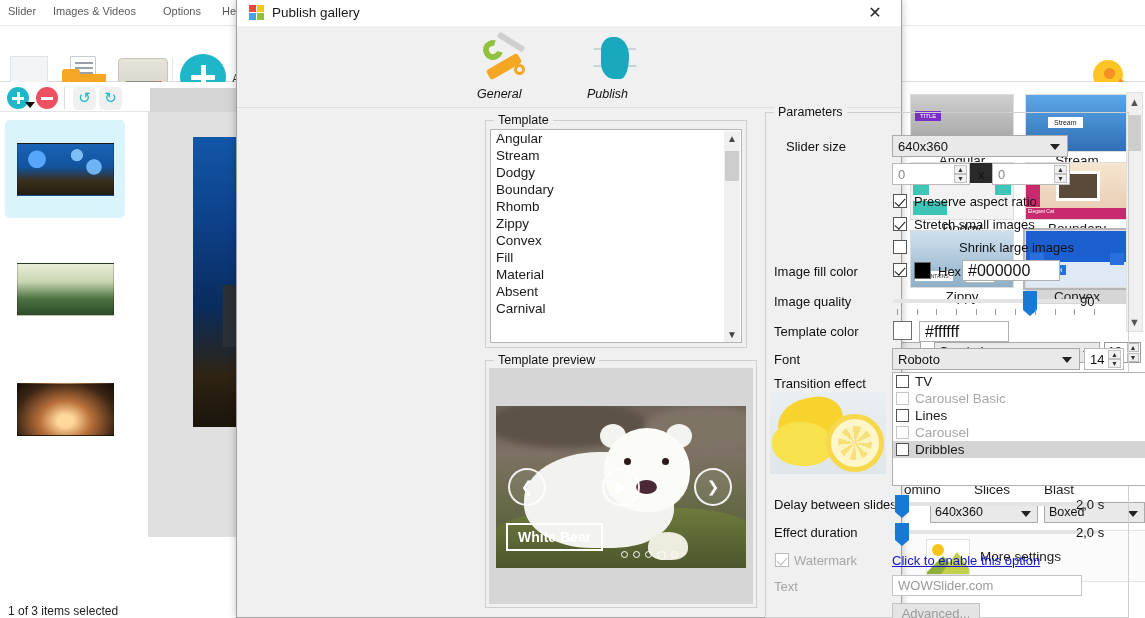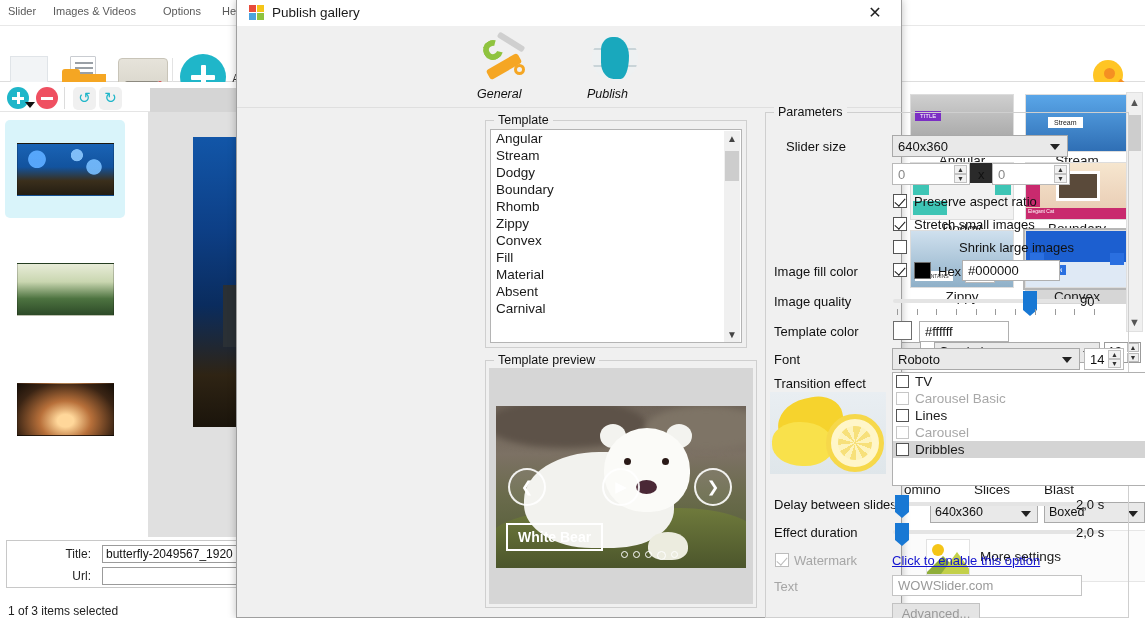--- a/index.html
+++ b/index.html
@@ -265,21 +265,21 @@
 
   .cb { position:absolute; width:14px; height:14px; border:1px solid #545454; background:#fff; }
   .cb.checked:after { content:""; position:absolute; left:3px; top:1px; width:5px; height:9px;
              border:solid #1a1a1a; border-width:0 1.6px 1.6px 0; transform: rotate(42deg); }
   .cb.dis { border-color:#bcbcbc; }
   .cb.dis.checked:after { border-color:#bcbcbc; }
   .cb-lbl { position:absolute; font-size:13px; color:#111; }
   .cb-lbl.dis { color:#a6a6a6; }
 
   .swatch { position:absolute; width:17px; height:17px; border:1px solid #6d6d6d; }
-  .hexfield { position:absolute; background:#fff; border:1px solid #b0b0b0; height:21px; font-size:13px;
+  .hexfield { position:absolute; background:#fff; border:1px solid #b0b0b0; height:21px; font-size:16px;
               padding:2px 5px; color:#111; }
 
   .track { position:absolute; height:4px; background:#e4e4e4; border-radius:2px; }
   .knob  { position:absolute; width:14px; height:19px; background:#1878d4; }
   .knob:after { content:""; position:absolute; left:0; bottom:-6px; width:0; height:0;
               border-left:7px solid transparent; border-right:7px solid transparent; border-top:6px solid #1878d4;}
   .ticks { position:absolute; display:flex; justify-content:space-between; }
   .ticks i { width:1px; height:6px; background:#9a9a9a; display:block; }
 
   .eff-list { position:absolute; background:#fff; border:1px solid #b0b0b0; overflow:hidden; }
@@ -377,26 +377,20 @@
     </div>
 
     <div class="center-stage">
       <div class="preview-img">
         <div class="prev-arrow">←</div>
         <div class="prev-caption">BUT</div>
       </div>
       <div class="publish-note">Publish y</div>
     </div>
 
-    <div class="bottomform">
-      <div class="bf-label" style="left:40px; top:6px;">Title:</div>
-      <input class="bf-input" style="top: 4px; width: 140px;" value="butterfly-2049567_1920">
-      <div class="bf-label" style="left:40px; top:28px;">Url:</div>
-      <input class="bf-input" style="top: 26px; width: 140px;" value="">
-    </div>
     <div class="statusbar">1 of 3 items selected</div>
 
     <div class="rightpanel">
       <div class="rp-tpl-grid">
 
         <div class="rp-card" style="left:6px; top:4px;">
           <div class="rp-thumb" style="background:linear-gradient(#cfcfcf,#9e9e9e); position:relative;">
             <div style="position:absolute;left:4px;top:16px;background:#7b2ec4;color:#fff;font-size:6px;padding:2px 5px;">TITLE</div>
             <div style="position:absolute;right:0;bottom:0;width:26px;height:11px;background:#7b2ec4;"></div>
             <div style="position:absolute;left:0;bottom:0;width:34px;height:6px;background:#7b2ec4;"></div>

